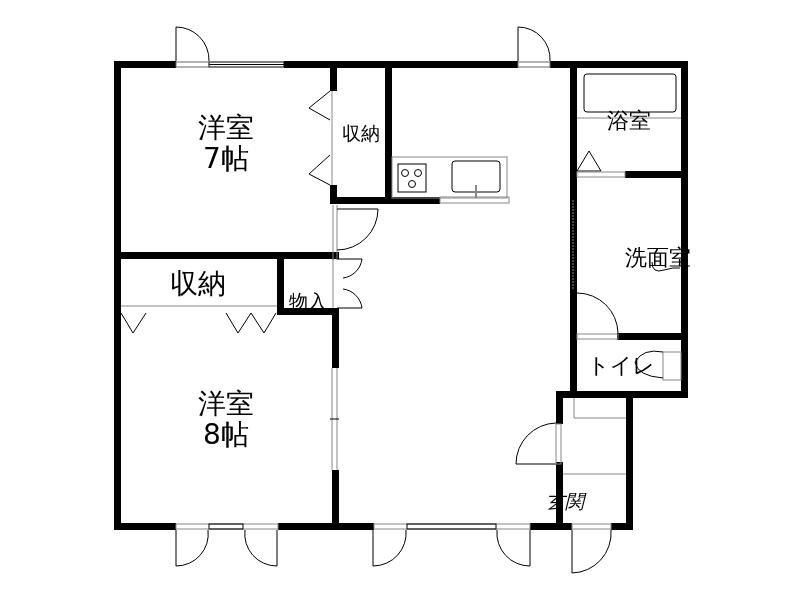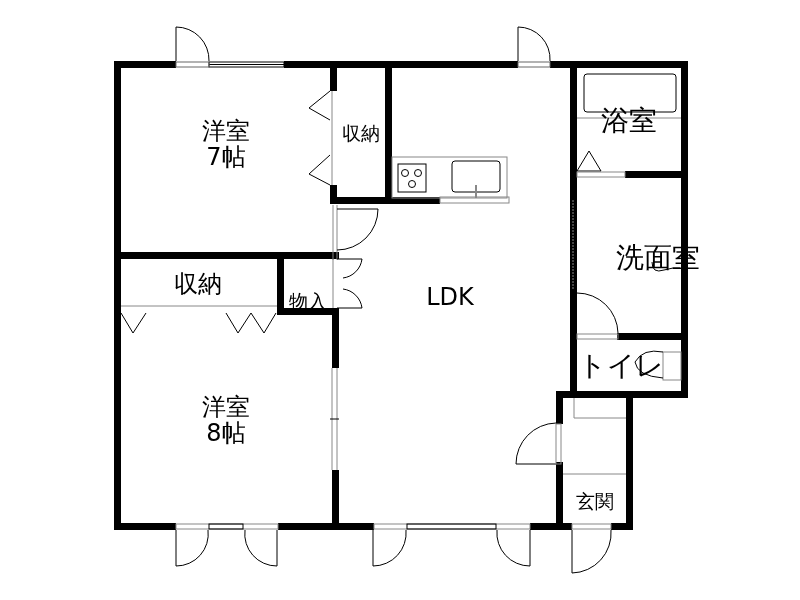--- a/index.html
+++ b/index.html
@@ -1,20 +1,20 @@
 <!DOCTYPE html>
 <html><head>
 <meta charset="utf-8">
 <style>
   html, body { margin:0; padding:0; background:#ffffff; }
   body { width:800px; height:600px; position:relative; overflow:hidden; font-family:"DejaVu Sans","Liberation Sans",sans-serif; }
   #plan { position:absolute; left:0; top:0; width:800px; height:600px; }
   .label { position:absolute; color:#000; text-align:center; line-height:1.1; white-space:nowrap; transform:translate(-50%,-50%); }
-  .lg { font-size:24px; }
-  .md { font-size:28px; }
+  .lg { font-size:28px; }
+  .md { font-size:22px; }
   .sm { font-size:19px; }
 </style>
 </head>
 <body>
 
 <svg id="plan" viewBox="0 0 800 600" xmlns="http://www.w3.org/2000/svg">
 
   <g fill="#000">
 
     <rect x="114" y="61" width="62" height="7"></rect>
@@ -136,19 +136,18 @@
   <div>洋室</div>
   <div>7帖</div>
 </div>
 <div class="label sm" style="left:361px;top:133px;">収納</div>
 <div class="label md" style="left:629px;top:121px;">浴室</div>
 <div class="label md" style="left:658px;top:258px;">洗面室</div>
 <div class="label md" style="left:621px;top:366px;text-align:center;">トイレ</div>
 <div class="label lg" style="left:198px;top:284px;">収納</div>
 <div class="label sm" style="left:308px;top:301px;">物入</div>
 <div class="label lg" style="left:450px;top:297px;">
-  <div>LDK</div>
 </div>
 <div class="label lg" style="left:226px;top:420px;">
   <div>洋室</div>
   <div>8帖</div>
 </div>
-<div class="label sm" style="left:595px;top:501px;">玄関</div>
+<div class="label sm" style="left:565px;top:501px;font-style:italic;">玄関</div>
 
 </body></html>

